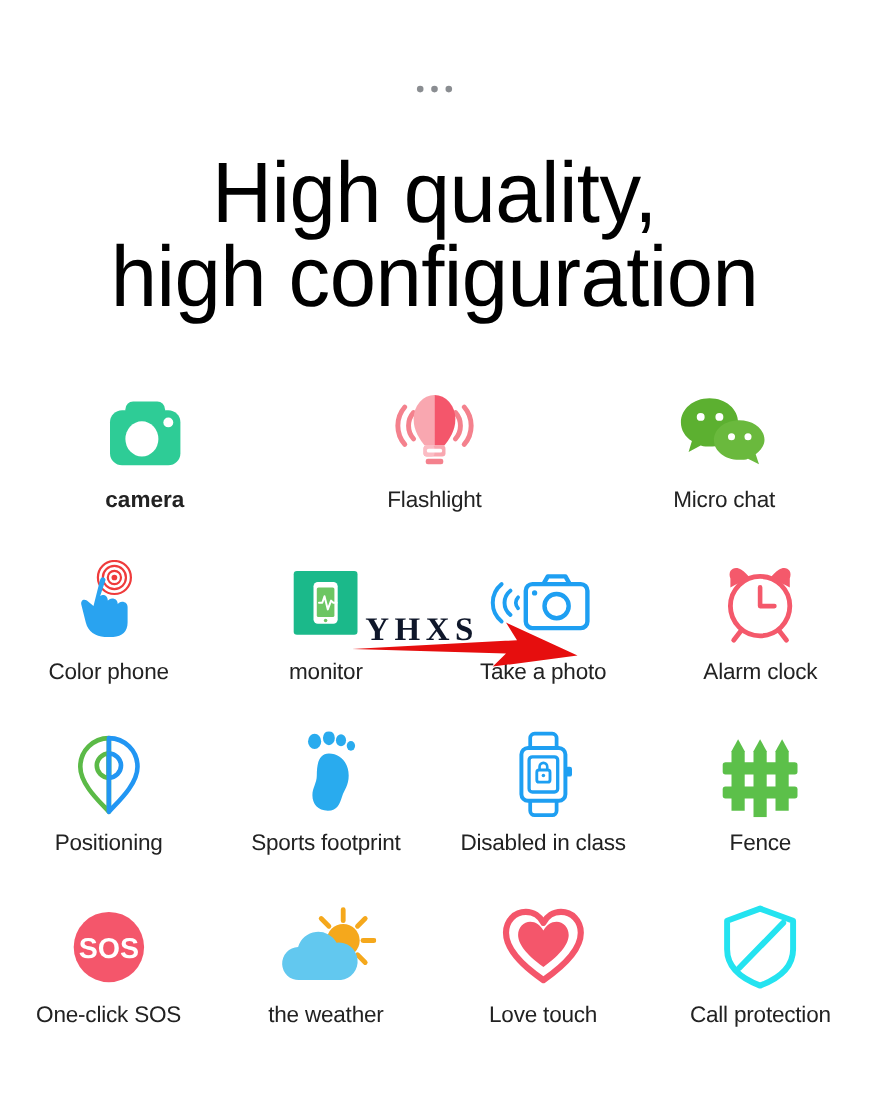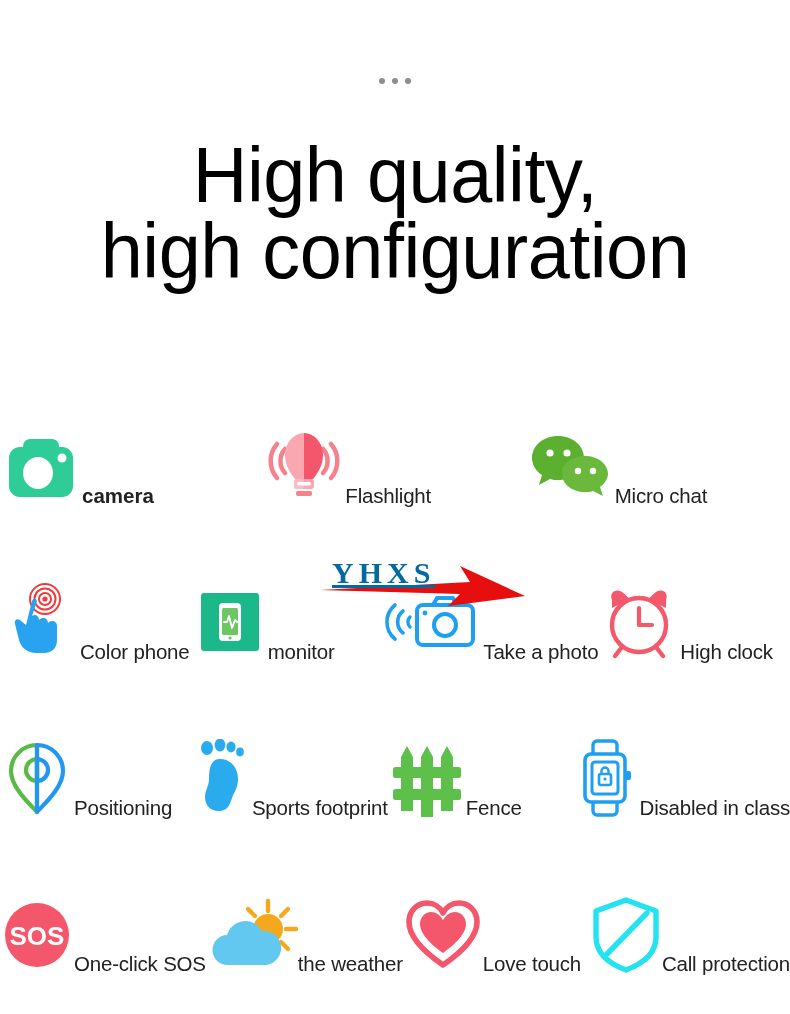--- a/index.html
+++ b/index.html
@@ -18,37 +18,37 @@
   .headline{
     position:absolute;top:138px;left:0;width:790px;text-align:center;
     font-family:"Liberation Sans Narrow","Liberation Sans","DejaVu Sans Condensed",sans-serif;
     font-size:78px;line-height:0.97;font-weight:400;color:#000;
     letter-spacing:-0.5px;white-space:pre-line;transform:scaleX(0.97);
   }
 
   
   .grid{position:absolute;top:352px;left:0;width:790px;}
   .row{display:flex;width:790px;height:156px;}
-  .cell{flex:1;display:flex;flex-direction:row;align-items:flex-end;justify-content:flex-start;position:relative;}
+  .cell{flex:1;display:flex;flex-direction:column;align-items:center;justify-content:flex-start;position:relative;}
   .ico{height:82px;display:flex;align-items:center;justify-content:center;}
   .ico svg{display:block;}
   .lbl{
     font-size:20.5px;color:#222;margin-top:9px;white-space:nowrap;
     font-family:"Liberation Sans","DejaVu Sans",sans-serif;letter-spacing:-0.2px;
   }
   .lbl.strong{font-weight:600;letter-spacing:0px;transform:scaleX(1.0);}
 
   
   .watermark{
     position:absolute;left:320px;top:548px;width:230px;height:66px;pointer-events:none;
   }
   .wm-text{
     position:absolute;left:12px;top:8px;
     font-family:"Liberation Serif","DejaVu Serif",serif;
-    font-size:30px;font-weight:700;color:#0369a1;letter-spacing:5px;text-decoration:underline;
+    font-size:30px;font-weight:700;color:#0f172a;letter-spacing:5px;
   }
 </style>
 </head>
 <body>
 
 <div class="page">
 
   <div class="dots">
     <i></i>
     <i></i>
@@ -155,21 +155,21 @@
         <div class="ico">
           <svg width="82" height="78" viewBox="0 0 82 78">
             <path d="M14 16 c-3 -8 4 -12 10 -8 c3 2 6 5 8 8 c-6 2 -12 5 -18 8 z" fill="#f4596b"></path>
             <path d="M68 16 c3 -8 -4 -12 -10 -8 c-3 2 -6 5 -8 8 c6 2 12 5 18 8 z" fill="#f4596b"></path>
             <circle cx="41" cy="41" r="27" fill="none" stroke="#f4596b" stroke-width="4.4"></circle>
             <path d="M41 24 v17 h13" stroke="#f4596b" stroke-width="4.2" fill="none" stroke-linecap="round" stroke-linejoin="round"></path>
             <path d="M24 63 l-7 9" stroke="#f4596b" stroke-width="4.4" fill="none" stroke-linecap="round"></path>
             <path d="M58 63 l7 9" stroke="#f4596b" stroke-width="4.4" fill="none" stroke-linecap="round"></path>
           </svg>
         </div>
-        <div class="lbl">High clock</div>
+        <div class="lbl">Alarm clock</div>
       </div>
     </div>
 
     <div class="row">
 
       <div class="cell">
         <div class="ico">
           <svg width="74" height="80" viewBox="0 0 74 80">
             <path d="M37 6 a26 26 0 0 0 -26 26 c0 17 20 34 26 41 z" fill="none" stroke="#5bba47" stroke-width="4.2" stroke-linejoin="round"></path>
             <path d="M37 6 a26 26 0 0 1 26 26 c0 17 -20 34 -26 41 z" fill="none" stroke="#2196f3" stroke-width="4.2" stroke-linejoin="round"></path>
@@ -184,49 +184,49 @@
         <div class="ico">
           <svg width="70" height="80" viewBox="0 0 70 80">
             <path d="M38 20 c11 0 18 9 18 20 c0 9 -4 13 -6 19 c-2 6 -4 13 -13 13 c-9 0 -14 -6 -14 -14 c0 -7 4 -11 4 -18 c0 -11 2 -20 11 -20z" fill="#29abee"></path>
             <ellipse cx="25" cy="9" rx="6" ry="7" fill="#29abee"></ellipse>
             <ellipse cx="38" cy="6" rx="5.4" ry="6.4" fill="#29abee"></ellipse>
             <ellipse cx="49" cy="8" rx="4.6" ry="5.4" fill="#29abee"></ellipse>
             <ellipse cx="58" cy="13" rx="3.8" ry="4.4" fill="#29abee"></ellipse>
           </svg>
         </div>
         <div class="lbl">Sports footprint</div>
-      </div>
-
-      <div class="cell">
-        <div class="ico">
-          <svg width="78" height="76" viewBox="0 0 78 76">
-            <path d="M13 16 l6 -11 l6 11 v54 h-12z" fill="#5cc04a"></path>
-            <path d="M33 10 l6 -11 l6 11 v60 h-12z" fill="#5cc04a" transform="translate(0,6)"></path>
-            <path d="M53 16 l6 -11 l6 11 v54 h-12z" fill="#5cc04a"></path>
-            <rect x="5" y="26" width="68" height="11" rx="2.5" fill="#5cc04a"></rect>
-            <rect x="5" y="48" width="68" height="11" rx="2.5" fill="#5cc04a"></rect>
-          </svg>
-        </div>
-        <div class="lbl">Fence</div>
       </div>
 
       <div class="cell">
         <div class="ico">
           <svg width="70" height="82" viewBox="0 0 70 82">
             <path d="M23 16 v-9 a4 4 0 0 1 4 -4 h16 a4 4 0 0 1 4 4 v9" fill="none" stroke="#1e9ff2" stroke-width="3.4"></path>
             <path d="M23 64 v9 a4 4 0 0 0 4 4 h16 a4 4 0 0 0 4 -4 v-9" fill="none" stroke="#1e9ff2" stroke-width="3.4"></path>
             <rect x="15" y="16" width="40" height="48" rx="6" fill="none" stroke="#1e9ff2" stroke-width="3.6"></rect>
             <rect x="22" y="24" width="26" height="32" rx="3" fill="none" stroke="#1e9ff2" stroke-width="3"></rect>
             <rect x="55" y="33" width="6" height="9" rx="2" fill="#1e9ff2"></rect>
             <rect x="29" y="36" width="12" height="11" rx="2" fill="none" stroke="#1e9ff2" stroke-width="2.6"></rect>
             <path d="M31.5 36 v-3 a3.5 3.5 0 0 1 7 0 v3" fill="none" stroke="#1e9ff2" stroke-width="2.4"></path>
             <circle cx="35" cy="41" r="1.6" fill="#1e9ff2"></circle>
           </svg>
         </div>
         <div class="lbl">Disabled in class</div>
+      </div>
+
+      <div class="cell">
+        <div class="ico">
+          <svg width="78" height="76" viewBox="0 0 78 76">
+            <path d="M13 16 l6 -11 l6 11 v54 h-12z" fill="#5cc04a"></path>
+            <path d="M33 10 l6 -11 l6 11 v60 h-12z" fill="#5cc04a" transform="translate(0,6)"></path>
+            <path d="M53 16 l6 -11 l6 11 v54 h-12z" fill="#5cc04a"></path>
+            <rect x="5" y="26" width="68" height="11" rx="2.5" fill="#5cc04a"></rect>
+            <rect x="5" y="48" width="68" height="11" rx="2.5" fill="#5cc04a"></rect>
+          </svg>
+        </div>
+        <div class="lbl">Fence</div>
       </div>
     </div>
 
     <div class="row">
 
       <div class="cell">
         <div class="ico">
           <svg width="74" height="74" viewBox="0 0 74 74">
             <circle cx="37" cy="37" r="32" fill="#f4566b"></circle>
             <text x="37" y="47" text-anchor="middle" font-family="Liberation Sans, DejaVu Sans, sans-serif" font-size="26" font-weight="bold" fill="#ffffff">SOS</text>

